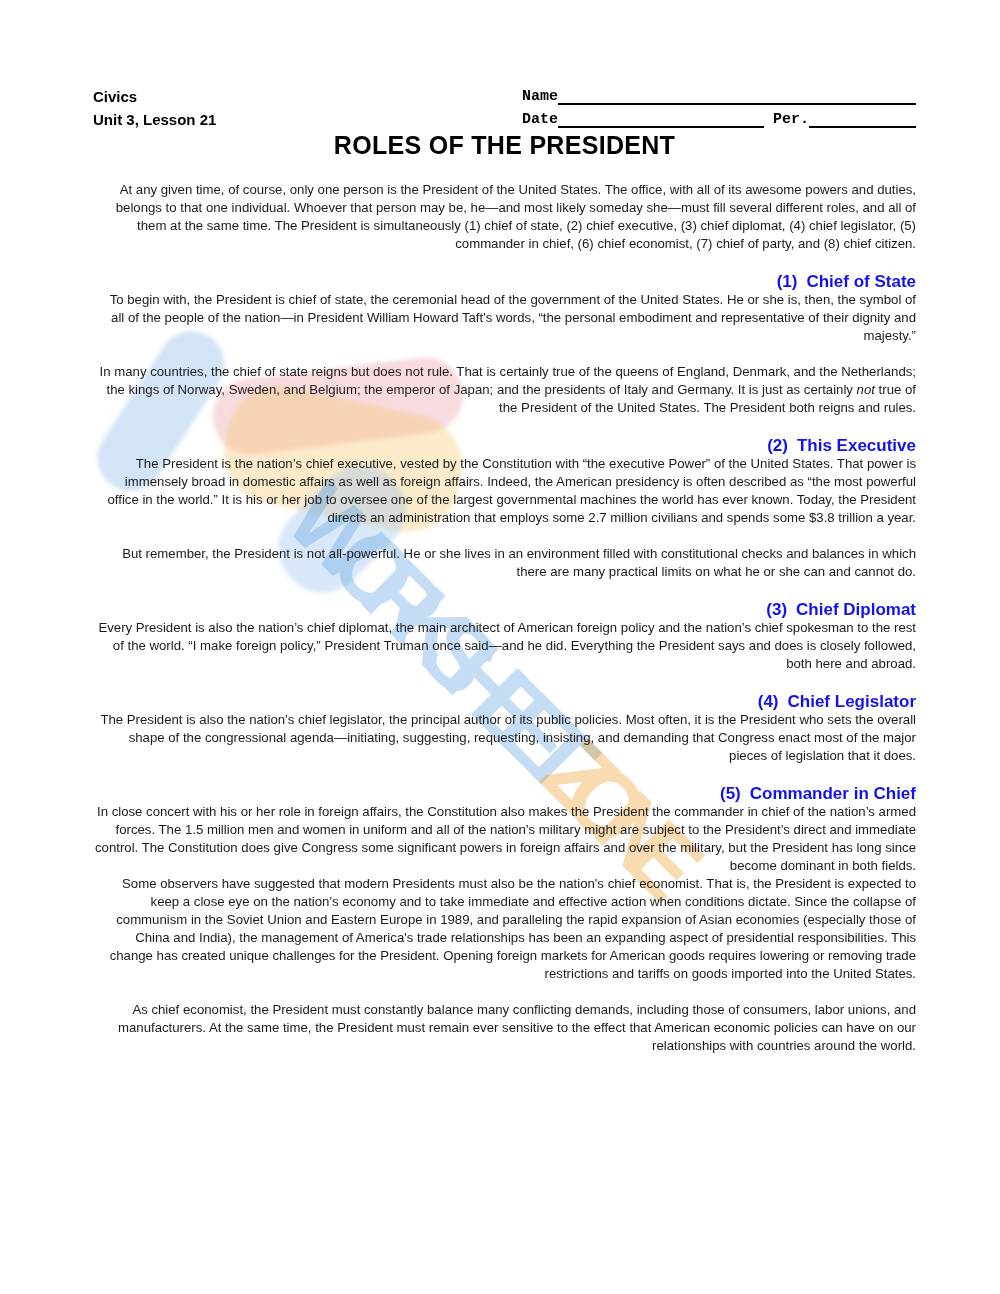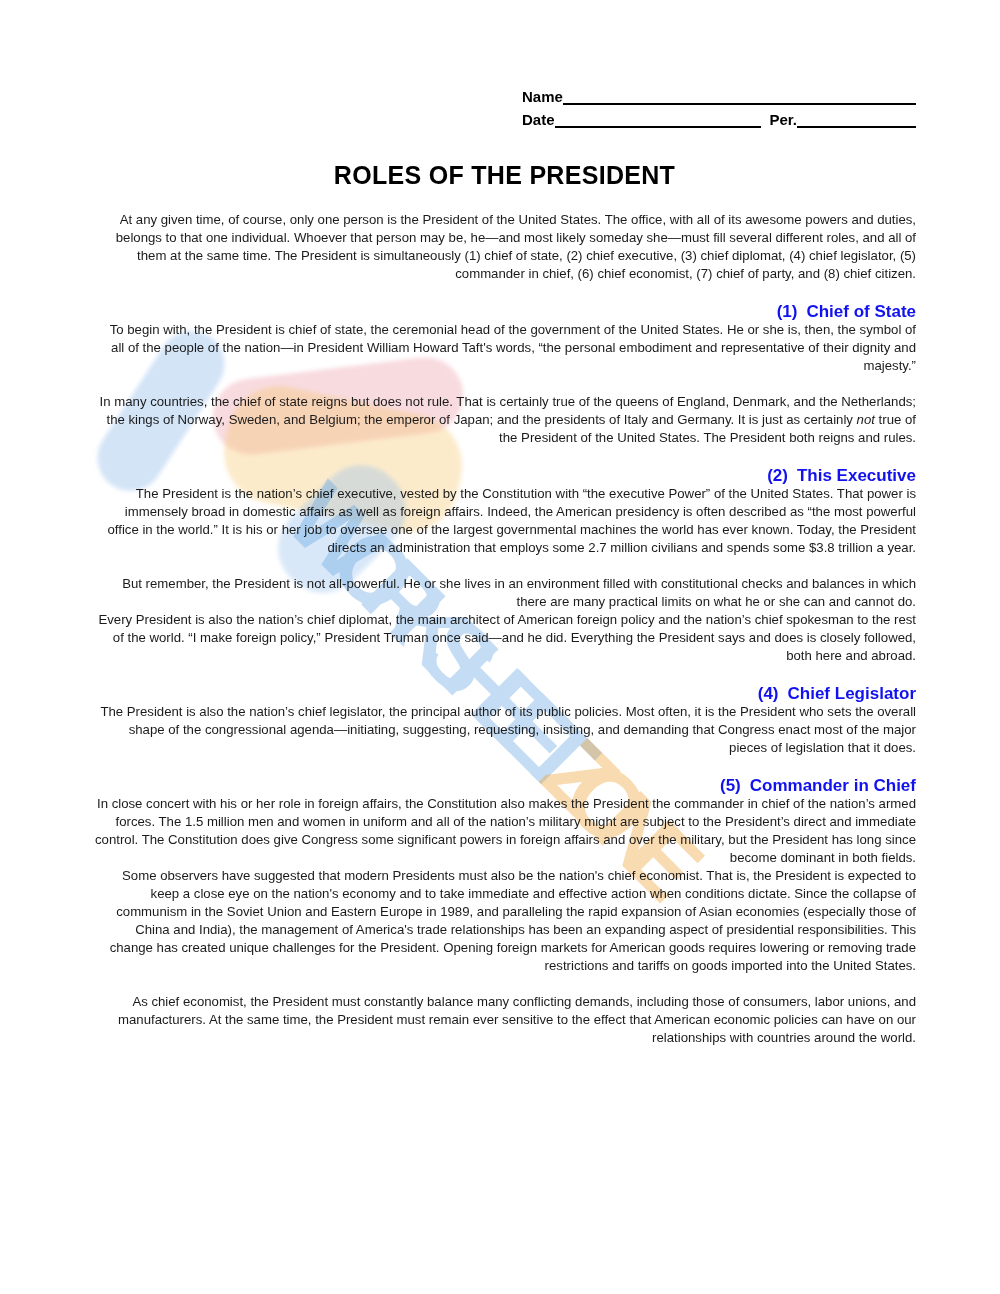--- a/index.html
+++ b/index.html
@@ -29,28 +29,27 @@
     white-space:nowrap; line-height:1;
   }
   .wm-text .wm-primary   { opacity:0.35; }
   .wm-text .wm-secondary { opacity:0.37; }
 
   
   .content { position:absolute; left:93px; top:85px; width:823px; z-index:1; color:#1b1b1b; }
 
   .doc-header { display:flex; font-weight:bold; font-size:15px; line-height:23px; color:#000; }
   .header-left  { white-space:nowrap; }
-  .header-right { margin-left:auto; width:394px; }
+  .header-right { margin-left:auto; width:394px;font-family:Liberation Mono, monospace; }
   .blank-row { display:flex; }
   .fill-line { flex:1 1 auto; border-bottom:2px solid #000; margin-bottom:3px; }
   .date-line { flex:0 0 auto; width:206px; border-bottom:2px solid #000; margin-bottom:3px; }
   .per-label { margin-left:9px; }
 
   .doc-title {
-    margin-top:30px;
     text-align:center; font-weight:bold; font-size:25px; letter-spacing:0.3px;
     color:#000;
   }
 
   .body-text { margin-top:21px; font-size:13.2px; line-height:18px;text-align:right; }
   .body-text p { margin:0; width:823px; }
   .body-text p.gap { margin-top:18px; }
   h3.section-heading {
     margin:20px 0 0 0;
     font-size:17px; line-height:18px; font-weight:bold;
@@ -69,20 +68,24 @@
     <div class="wm-shape wm-yellow-blob"></div>
     <div class="wm-shape wm-blue-band2"></div>
     <div class="wm-text">
       <span class="wm-primary" style="color: rgb(90, 159, 224);">WORKSHEET</span><span class="wm-secondary" style="color: rgb(239, 159, 46);">ZONE</span>
     </div>
   </div>
 
   <div class="content">
 
     <div class="doc-header">
+      <div class="header-left">
+        <div>Civics</div>
+        <div>Unit 3, Lesson 21</div>
+      </div>
       <div class="header-right">
         <div class="blank-row">
           <span>Name</span>
           <span class="fill-line"></span>
         </div>
         <div class="blank-row">
           <span>Date</span>
           <span class="date-line"></span>
           <span class="per-label">Per.</span>
           <span class="fill-line"></span>
@@ -94,20 +97,21 @@
 
     <div class="body-text">
       <p>At any given time, of course, only one person is the President of the United States. The office, with all of its awesome powers and duties, belongs to that one individual. Whoever that person may be, he—and most likely someday she—must fill several different roles, and all of them at the same time. The President is simultaneously (1) chief of state, (2) chief executive, (3) chief diplomat, (4) chief legislator, (5) commander in chief, (6) chief economist, (7) chief of party, and (8) chief citizen.</p>
       <div id="sections">
           <h3 class="section-heading" style="color: rgb(18, 18, 238);"><span class="sec-num">(1)</span><span>Chief of State</span></h3>
           <p class=""><span>To begin with, the President is chief of state, the ceremonial head of the government of the United States. He or she is, then, the symbol of all of the people of the nation—in President William Howard Taft's words, “the personal embodiment and representative of their dignity and majesty.”</span></p>
           <p class="gap"><span>In many countries, the chief of state reigns but does not rule. That is certainly true of the queens of England, Denmark, and the Netherlands; the kings of Norway, Sweden, and Belgium; the emperor of Japan; and the presidents of Italy and Germany. It is just as certainly </span><i>not</i><span> true of the President of the United States. The President both reigns and rules.</span></p>
           <h3 class="section-heading" style="color: rgb(18, 18, 238);"><span class="sec-num">(2)</span><span>This Executive</span></h3>
           <p class=""><span>The President is the nation’s chief executive, vested by the Constitution with “the executive Power” of the United States. That power is immensely broad in domestic affairs as well as foreign affairs. Indeed, the American presidency is often described as “the most powerful office in the world.” It is his or her job to oversee one of the largest governmental machines the world has ever known. Today, the President directs an administration that employs some 2.7 million civilians and spends some $3.8 trillion a year.</span></p>
           <p class="gap"><span>But remember, the President is not all-powerful. He or she lives in an environment filled with constitutional checks and balances in which there are many practical limits on what he or she can and cannot do.</span></p>
+          <h3 class="section-heading" style="color: rgb(18, 18, 238);"><span class="sec-num">(3)</span><span>Chief Diplomat</span></h3>
           <p class=""><span>Every President is also the nation’s chief diplomat, the main architect of American foreign policy and the nation’s chief spokesman to the rest of the world. “I make foreign policy,” President Truman once said—and he did. Everything the President says and does is closely followed, both here and abroad.</span></p>
           <h3 class="section-heading" style="color: rgb(18, 18, 238);"><span class="sec-num">(4)</span><span>Chief Legislator</span></h3>
           <p class=""><span>The President is also the nation’s chief legislator, the principal author of its public policies. Most often, it is the President who sets the overall shape of the congressional agenda—initiating, suggesting, requesting, insisting, and demanding that Congress enact most of the major pieces of legislation that it does.</span></p>
           <h3 class="section-heading" style="color: rgb(18, 18, 238);"><span class="sec-num">(5)</span><span>Commander in Chief</span></h3>
           <p class=""><span>In close concert with his or her role in foreign affairs, the Constitution also makes the President the commander in chief of the nation’s armed forces. The 1.5 million men and women in uniform and all of the nation’s military might are subject to the President’s direct and immediate control. The Constitution does give Congress some significant powers in foreign affairs and over the military, but the President has long since become dominant in both fields.</span></p>
           <p class=""><span>Some observers have suggested that modern Presidents must also be the nation's chief economist. That is, the President is expected to keep a close eye on the nation's economy and to take immediate and effective action when conditions dictate. Since the collapse of communism in the Soviet Union and Eastern Europe in 1989, and paralleling the rapid expansion of Asian economies (especially those of China and India), the management of America's trade relationships has been an expanding aspect of presidential responsibilities. This change has created unique challenges for the President. Opening foreign markets for American goods requires lowering or removing trade restrictions and tariffs on goods imported into the United States.</span></p>
           <p class="gap"><span>As chief economist, the President must constantly balance many conflicting demands, including those of consumers, labor unions, and manufacturers. At the same time, the President must remain ever sensitive to the effect that American economic policies can have on our relationships with countries around the world.</span></p>
         </div>
     </div>
 

